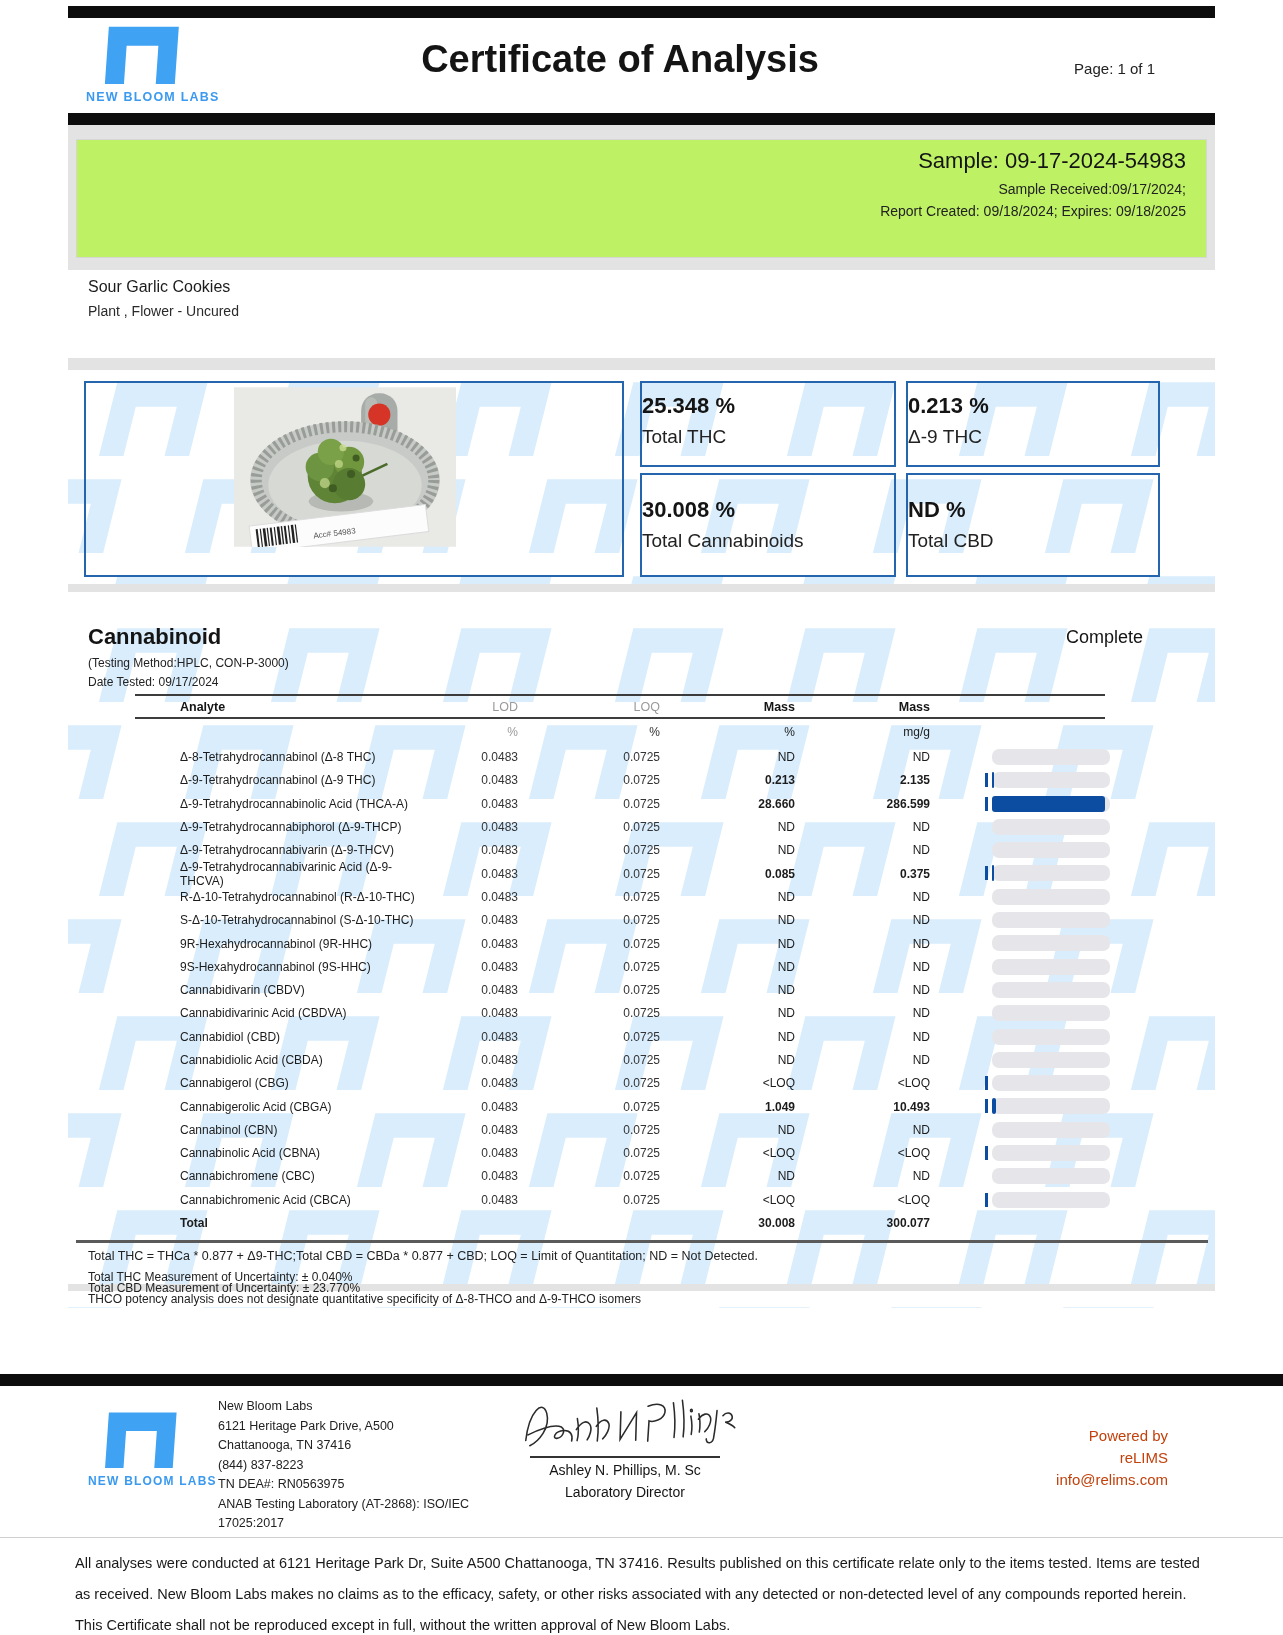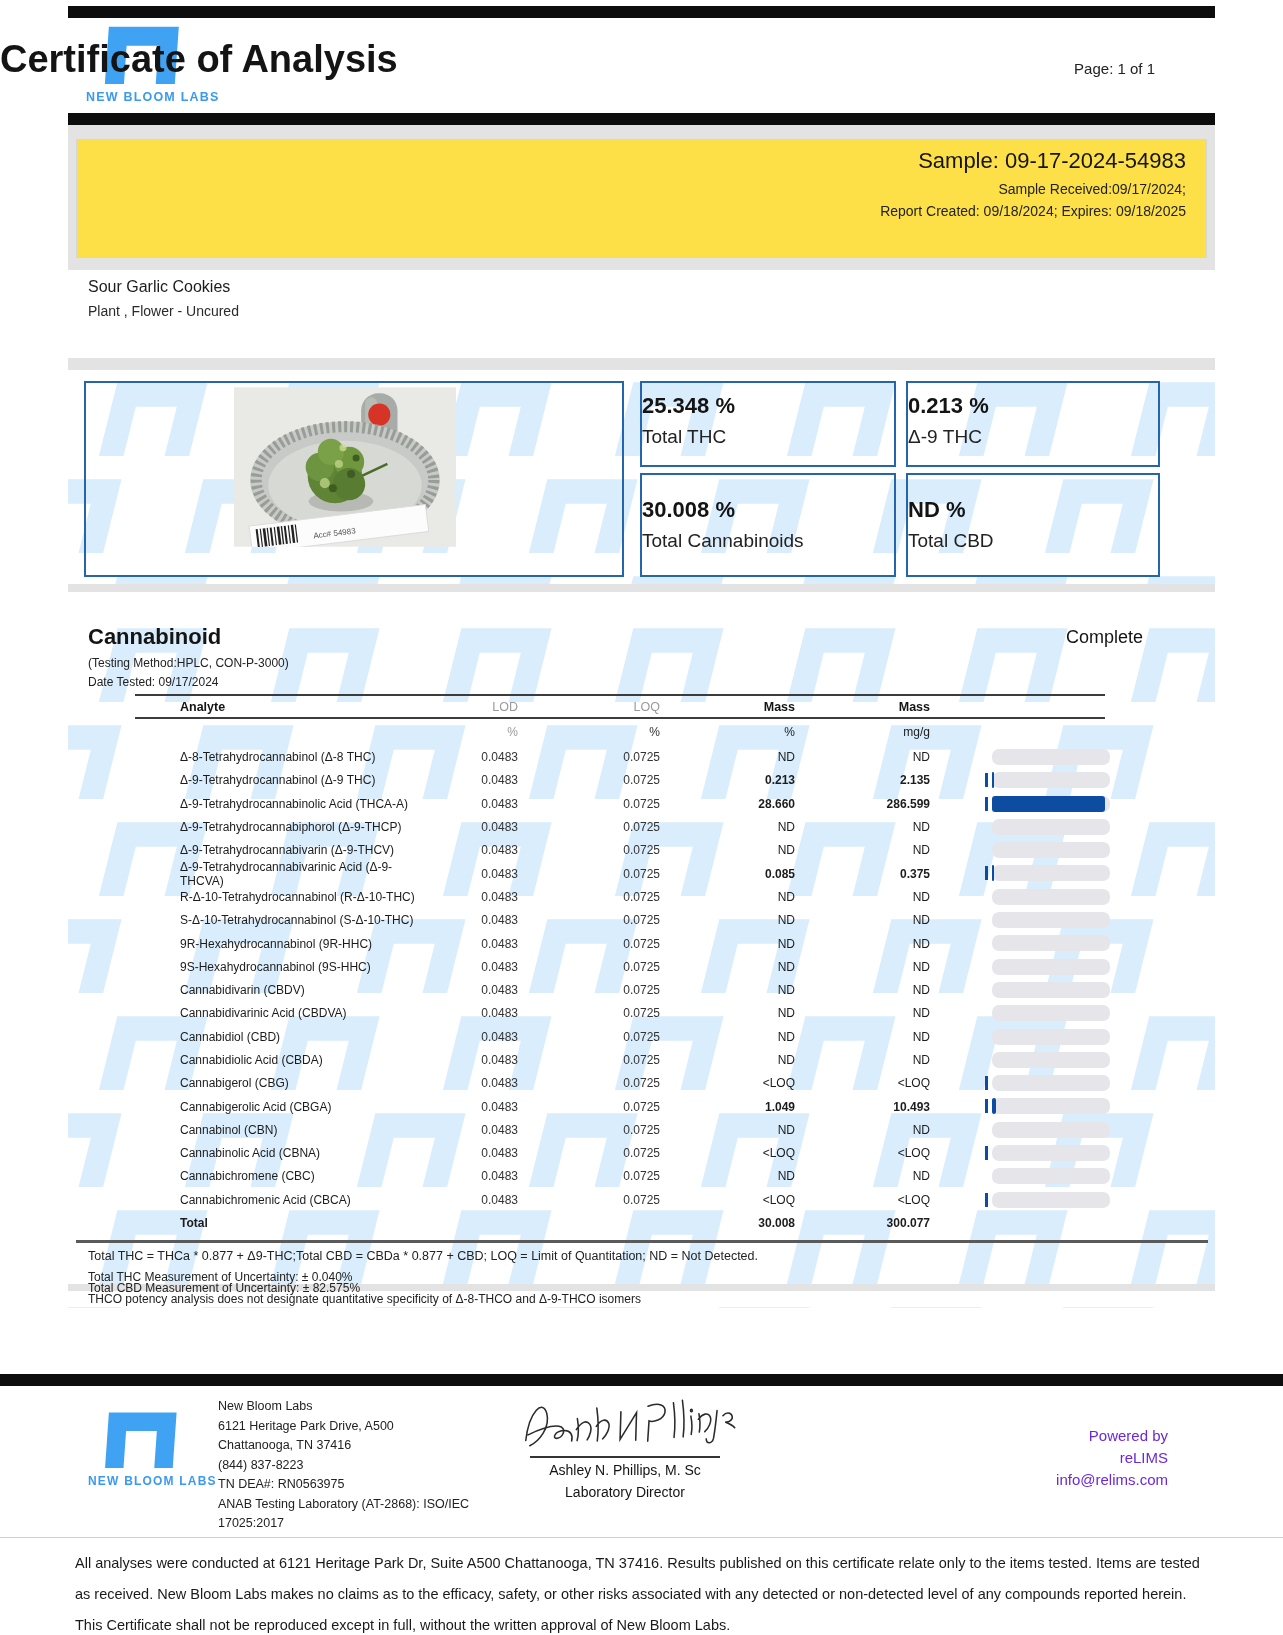--- a/index.html
+++ b/index.html
@@ -3,24 +3,24 @@
 <meta charset="utf-8">
 <style>
   html,body{margin:0;padding:0;background:#fff;}
   .page{position:relative;width:1283px;height:1635px;background:#fff;overflow:hidden;
         font-family:"Liberation Sans","DejaVu Sans",sans-serif;color:#1a1a1a;}
   .blackbar{position:absolute;background:#0d0d0d;}
   .grayband{position:absolute;background:#e3e3e3;}
   
   .logo-wrap{position:absolute;left:86px;top:22px;width:110px;text-align:center;}
   .logo-text{font-size:12.5px;font-weight:bold;color:#3b9af0;letter-spacing:1.2px;margin-top:2px;white-space:nowrap;}
-  .title{position:absolute;left:0;top:38px;width:1240px;font-size:38px;font-weight:600;color:#141414;}
+  .title{position:absolute;left:0;top:38px;width:1240px;text-align:center;font-size:38px;font-weight:600;color:#141414;}
   .page-label{position:absolute;right:128px;top:60px;font-size:15px;color:#222;}
   
-  .sample-box{position:absolute;left:76px;top:139px;width:1129px;height:117px;background:#fde047;border:1px solid #d6d6d6;}
+  .sample-box{position:absolute;left:76px;top:139px;width:1129px;height:117px;background:#bef264;border:1px solid #d6d6d6;}
   .sample-id{position:absolute;right:20px;top:8px;font-size:22px;color:#141414;}
   .sample-line2{position:absolute;right:20px;top:41px;font-size:14px;color:#222;}
   .sample-line3{position:absolute;right:20px;top:63px;font-size:14px;color:#222;}
   
   .product-name{position:absolute;left:88px;top:278px;font-size:16px;color:#1c1c1c;}
   .product-type{position:absolute;left:88px;top:303px;font-size:14px;color:#2a2a2a;}
   
   .wm-band{position:absolute;left:68px;width:1147px;background:#fff;overflow:hidden;}
   .wm{position:absolute;width:112px;height:80px;transform:skewX(-14deg);opacity:.85;}
   .wm svg{width:100%;height:100%;}
@@ -58,21 +58,21 @@
   .thick-rule{position:absolute;left:8px;top:624px;width:1132px;height:2.5px;background:#5a5a5a;}
   .fn-formula{position:absolute;left:20px;top:633px;font-size:12.5px;color:#222;text-align:center;}
   .fn-small{position:absolute;left:20px;font-size:12px;color:#222;line-height:11px;}
   
   .ft-lab{position:absolute;left:218px;top:1397px;font-size:12.5px;color:#222;line-height:19.5px;}
   .ft-logo-wrap{position:absolute;left:88px;top:1408px;width:104px;text-align:center;}
   .sig-block{position:absolute;left:505px;top:1386px;width:240px;text-align:center;}
   .sig-line{width:190px;height:1.5px;background:#333;margin:2px auto 4px auto;}
   .sig-name{font-size:14px;color:#141414;}
   .sig-title{font-size:14px;color:#141414;margin-top:6px;}
-  .ft-right{position:absolute;right:115px;top:1425px;text-align:right;font-size:15px;color:#6d28d9;line-height:22px;}
+  .ft-right{position:absolute;right:115px;top:1425px;text-align:right;font-size:15px;color:#c2410c;line-height:22px;}
   .divider{position:absolute;left:0;top:1537px;width:1283px;height:1px;background:#cfcfcf;}
   .disclaimer{position:absolute;left:75px;top:1548px;width:1140px;font-size:14.5px;color:#1a1a1a;line-height:31px;}
 </style>
 </head>
 <body>
 
 <div class="page">
 
   <div class="blackbar" style="left:68px;top:6px;width:1147px;height:12px;"></div>
   <div class="blackbar" style="left:68px;top:113px;width:1147px;height:12px;"></div>
@@ -682,21 +682,21 @@
           <div class="c-mgg">300.077</div>
           <div class="c-bar"></div>
         </div>
         <div style="height:7px;"></div>
         <div class="rule-thin" style="width:982px;background:#555;"></div>
       </div>
 
       <div class="thick-rule"></div>
       <div class="fn-formula">Total THC = THCa * 0.877 + Δ9-THC;Total CBD = CBDa * 0.877 + CBD; LOQ = Limit of Quantitation; ND = Not Detected.</div>
       <div class="fn-small" style="top:656px;">Total THC Measurement of Uncertainty: ± 0.040%</div>
-      <div class="fn-small" style="top:667px;">Total CBD Measurement of Uncertainty: ± 82.575%</div>
+      <div class="fn-small" style="top:667px;">Total CBD Measurement of Uncertainty: ± 23.770%</div>
       <div class="fn-small" style="top:678px;">THCO potency analysis does not designate quantitative specificity of Δ-8-THCO and Δ-9-THCO isomers</div>
     </div>
   </div>
 
   <div class="grayband" style="left:68px;top:1284px;width:1147px;height:7px;"></div>
 
   <div class="blackbar" style="left:0;top:1374px;width:1283px;height:12px;"></div>
 
   <div class="ft-logo-wrap">
     <svg width="96" height="60" viewBox="0 0 100 78">

